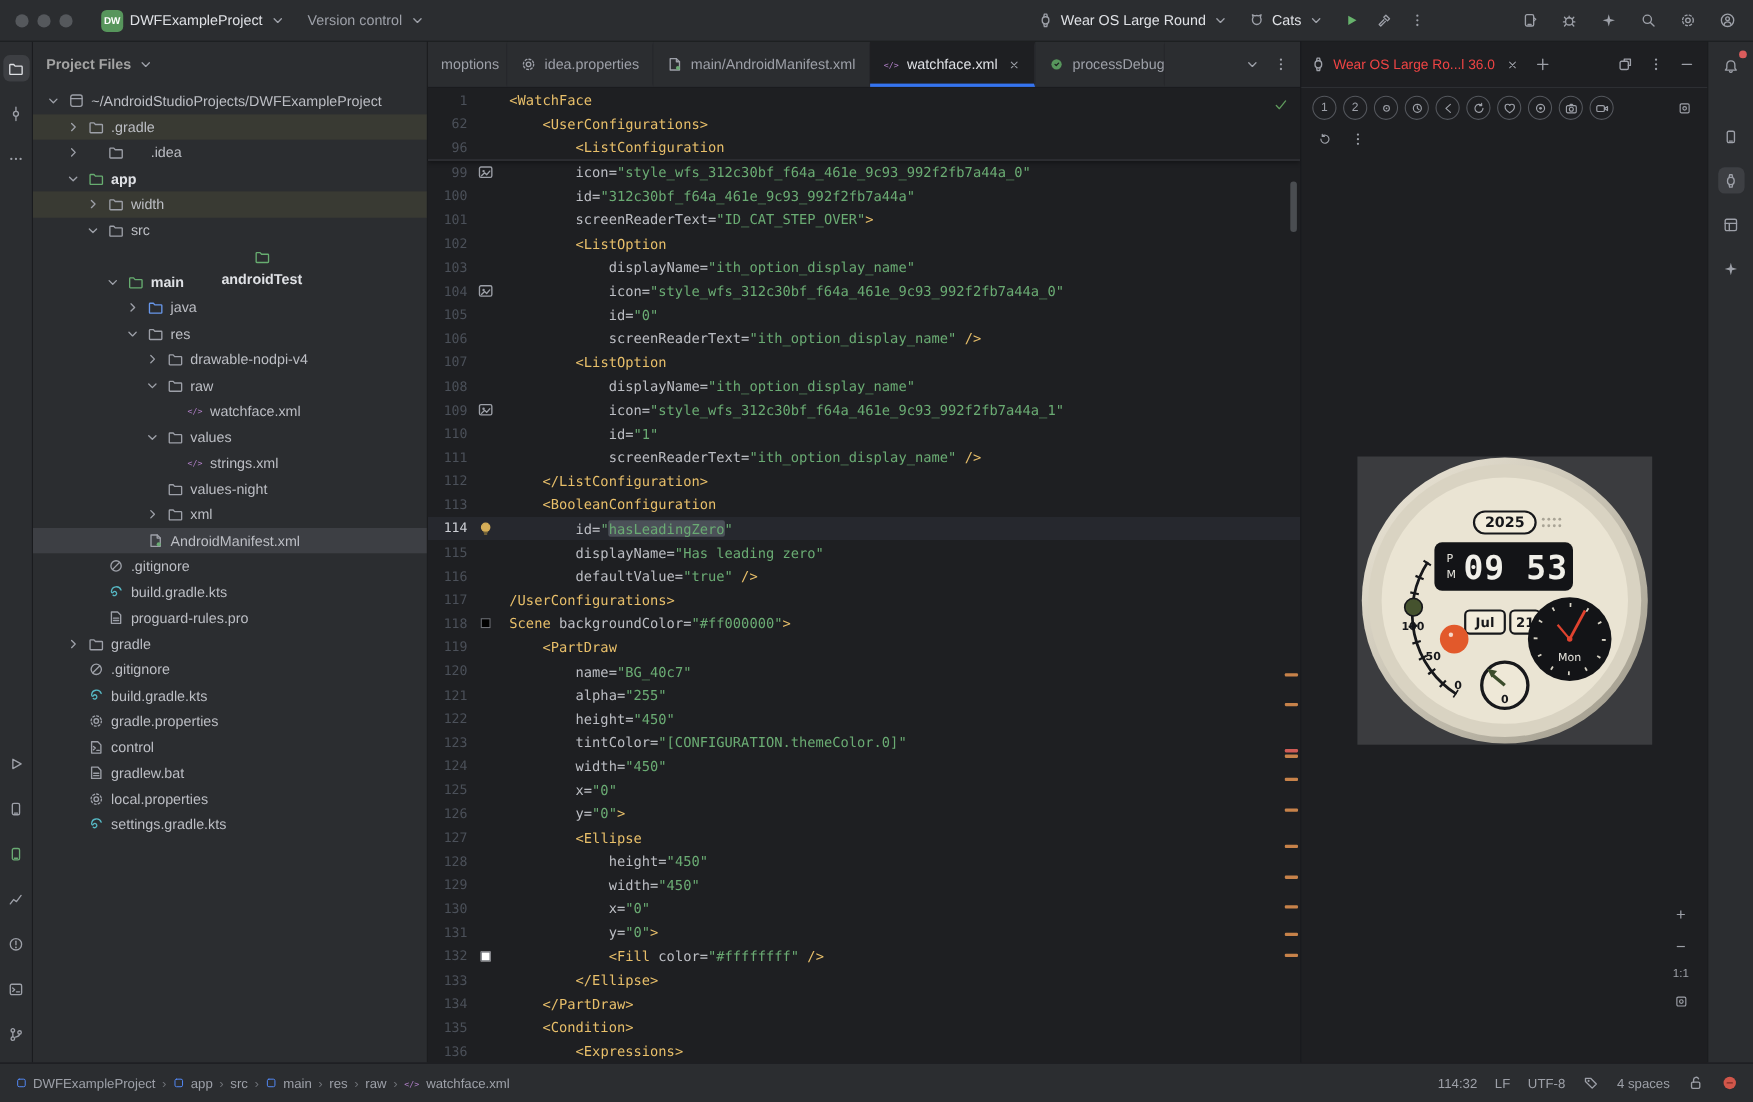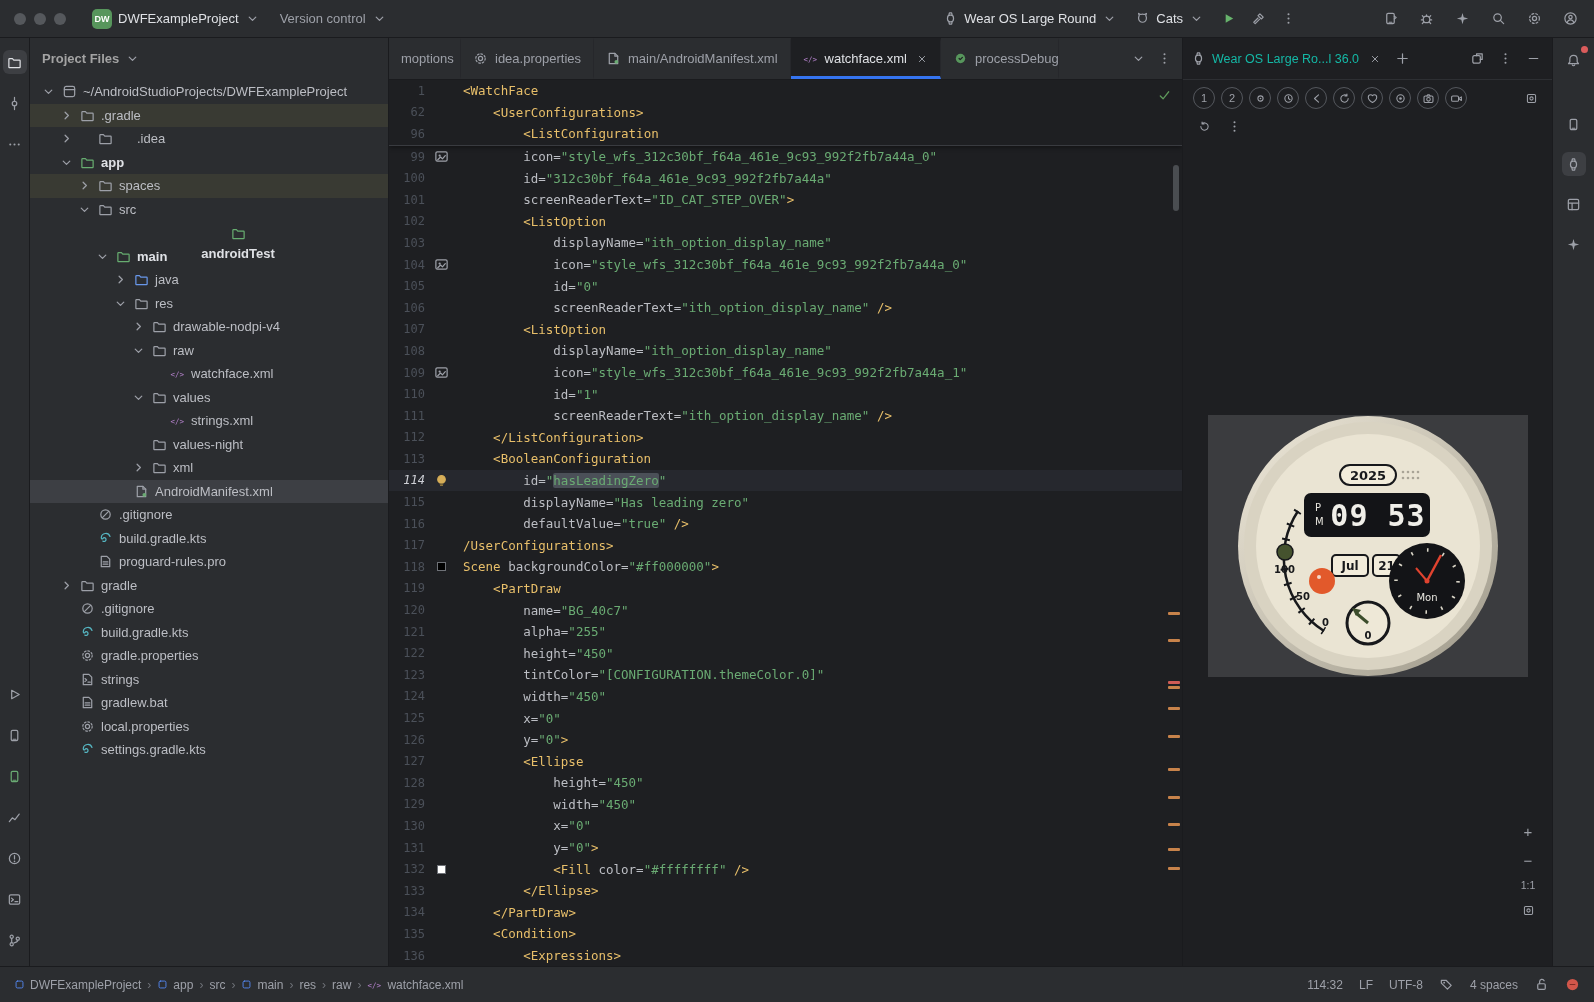--- a/index.html
+++ b/index.html
@@ -62,40 +62,40 @@
   .tab .close { margin-left:2px; display:flex; }
   .tabbar-tail { margin-left:auto; display:flex; align-items:center; gap:2px; padding-right:6px; }
 
   .editor-wrap { position:relative; flex:1; overflow:hidden; font-family:"DejaVu Sans Mono", monospace; font-size:12.5px; }
   .code-line { height:21.6px; display:flex; align-items:center; white-space:pre; }
   .code-line .gutter { width:40px; flex:none; text-align:right; color:#4b5059; font-size:12px; padding-right:4px; }
   .code-line .gicon { width:24px; flex:none; display:flex; justify-content:center; align-items:center; }
   .code-line .ctext { padding-left:10px; }
   .sticky-block { border-bottom:1px solid #393b40; background:#1e1f22; box-shadow:0 2px 4px rgba(0,0,0,.35); position:relative; z-index:2; }
   .caret-row { background:#26282e; }
-  .caret-row .gutter { color:#ced0d6;font-style:italic; }
+  .caret-row .gutter { color:#ced0d6; }
   .tag { color:#e8bf6a; }
   .str { color:#6aab73; }
   .selhl { background:#4b5058; border-radius:2px; }
   .swatch { width:9px; height:9px; border:1px solid #6e7177; display:inline-block; }
   .insp-check { position:absolute; top:8px; right:10px; z-index:3; }
   .scroll-thumb { position:absolute; right:3px; top:85px; width:6px; height:46px; border-radius:3px; background:#4a4d51; z-index:3; }
   .mark { position:absolute; right:2px; width:12px; height:3px; border-radius:1px; z-index:3; }
 
   
   .device-panel { width:370px; flex:none; background:#1e1f22; border-left:1px solid #1a1b1e;
     display:flex; flex-direction:column; position:relative; }
   .dp-header { height:42px; flex:none; display:flex; align-items:center; gap:6px; padding:0 8px; border-bottom:1px solid #2d2f33; }
-  .dp-title { color:#14b8a6; font-size:12.5px; white-space:nowrap; }
+  .dp-title { color:#ef4444; font-size:12.5px; white-space:nowrap; }
   .dp-toolbar { flex:none; display:flex; align-items:center; gap:6px; padding:7px 10px 4px; }
   .dp-toolbar2 { flex:none; display:flex; align-items:center; gap:8px; padding:2px 10px 6px; }
   .cbtn { width:22px; height:22px; flex:none; border:1px solid #54575d; border-radius:50%; color:#9da0a8;
     font-size:11px; display:flex; align-items:center; justify-content:center; }
   .cbtn.noborder { border-color:transparent; }
-  .stage { width:320px; height:262px; flex:none; background:#3b3c3f; margin:272px auto 0;
+  .stage { width:268px; height:262px; flex:none; background:#3b3c3f; margin:272px auto 0;
     display:flex; align-items:center; justify-content:center; }
   .zoom-dock { position:absolute; right:14px; bottom:46px; display:flex; flex-direction:column; align-items:center; gap:9px; color:#9da0a8; }
   .zoom-dock .zbtn { width:20px; height:20px; display:flex; align-items:center; justify-content:center; font-size:15px; }
   .zoom-reset { font-size:10.5px; }
 
   
   .right-strip { width:42px; flex:none; background:#2b2d30; border-left:1px solid #1a1b1e;
     display:flex; flex-direction:column; align-items:center; padding:10px 0; gap:16px; }
   .right-strip .strip-btn { position:relative; }
   .badge-dot { position:absolute; top:-2px; right:-2px; width:7px; height:7px; border-radius:50%; background:#db5c5c; }
@@ -358,21 +358,21 @@
             <span class="chev">
               <svg class="ic" viewBox="0 0 16 16" width="15" height="15" fill="none" stroke="#9da0a8" stroke-width="1.3" stroke-linecap="round" stroke-linejoin="round">
                 <path d="M6.5 4.5L10 8l-3.5 3.5"></path>
               </svg>
             </span>
             <span class="ticon">
               <svg class="ic" viewBox="0 0 16 16" width="15" height="15" fill="none" stroke="#9da0a8" stroke-width="1.3" stroke-linecap="round" stroke-linejoin="round">
                 <path d="M2 12.8V4.6c0-.4.3-.7.7-.7h3.1l1.4 1.6h6.1c.4 0 .7.3.7.7v6.6c0 .4-.3.7-.7.7H2.7c-.4 0-.7-.3-.7-.7z"></path>
               </svg>
             </span>
-            <span class="tlabel">spaces</span>
+            <span class="tlabel">width</span>
           </div>
           <div class="tree-row" style="padding-left: 46px;">
             <span class="chev">
               <svg class="ic" viewBox="0 0 16 16" width="15" height="15" fill="none" stroke="#9da0a8" stroke-width="1.3" stroke-linecap="round" stroke-linejoin="round">
                 <path d="M4.5 6.5L8 10l3.5-3.5"></path>
               </svg>
             </span>
             <span class="ticon">
               <svg class="ic" viewBox="0 0 16 16" width="15" height="15" fill="none" stroke="#9da0a8" stroke-width="1.3" stroke-linecap="round" stroke-linejoin="round">
                 <path d="M2 12.8V4.6c0-.4.3-.7.7-.7h3.1l1.4 1.6h6.1c.4 0 .7.3.7.7v6.6c0 .4-.3.7-.7.7H2.7c-.4 0-.7-.3-.7-.7z"></path>
@@ -590,21 +590,21 @@
             <span class="tlabel">gradle.properties</span>
           </div>
           <div class="tree-row" style="padding-left: 28px;">
             <span class="chev"></span>
             <span class="ticon">
               <svg class="ic" viewBox="0 0 16 16" width="15" height="15" fill="none" stroke="#9da0a8" stroke-width="1.3" stroke-linecap="round" stroke-linejoin="round">
                 <path d="M3.5 2.5h6l3 3v8h-9z"></path>
                 <path d="M5.3 7l1.8 1.6-1.8 1.6M8.5 10.8h2.5"></path>
               </svg>
             </span>
-            <span class="tlabel">strings</span>
+            <span class="tlabel">control</span>
           </div>
           <div class="tree-row" style="padding-left: 28px;">
             <span class="chev"></span>
             <span class="ticon">
               <svg class="ic" viewBox="0 0 16 16" width="15" height="15" fill="none" stroke="#9da0a8" stroke-width="1.3" stroke-linecap="round" stroke-linejoin="round">
                 <path d="M3.5 2.5h6l3 3v8h-9z"></path>
                 <path d="M5.5 8.5h5M5.5 10.8h5"></path>
               </svg>
             </span>
             <span class="tlabel">gradlew.bat</span>

